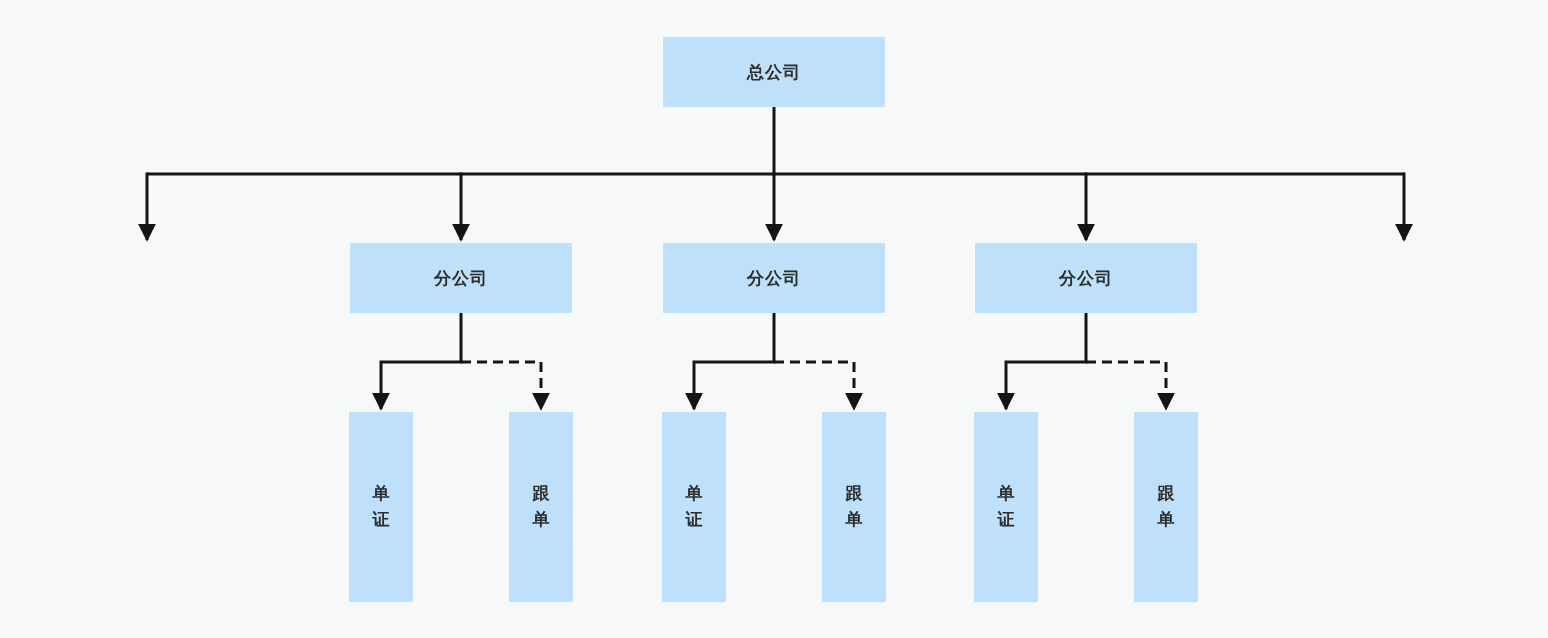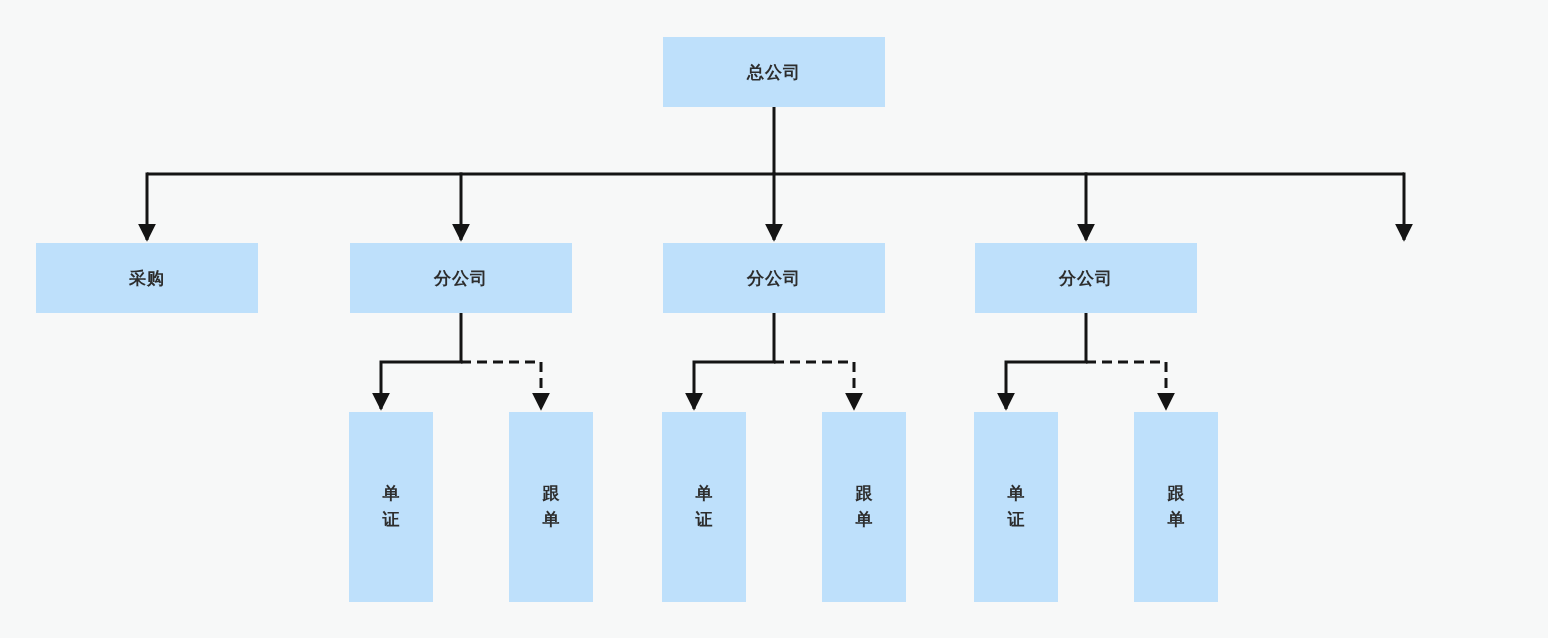--- a/index.html
+++ b/index.html
@@ -32,21 +32,21 @@
     font-size: 17px;
     letter-spacing: 1px;
     text-align: center;
     box-sizing: border-box;
   }
   .node.lvl-top, .node.lvl-2 {
     width: 222px;
     height: 70px;
   }
   .node.lvl-3 {
-    width: 84px;
+    width: 64px;
     height: 190px;
   }
   .node.lvl-3 .vlabel {
     display: inline-block;
     width: 1.15em;
     line-height: 26px;
     letter-spacing: 0;
     word-break: break-all;
   }
 </style>
@@ -81,23 +81,20 @@
 
     <path d="M1086 313 L1086 362" stroke="#141414" stroke-width="3" fill="none"></path>
     <path d="M1087.5 362 L1006 362 L1006 409" stroke="#141414" stroke-width="3" fill="none" marker-end="url(#arrow)"></path>
     <path d="M1086 362 L1166 362 L1166 409" stroke="#141414" stroke-width="3" fill="none" stroke-dasharray="10 6" marker-end="url(#arrow)"></path>
   </svg>
 
   <div class="node lvl-top" style="left:663px;top:37px">
     <span>总公司</span>
   </div>
 
-  <div class="node lvl-2" style="left:36px;top:243px">
-    <span>采购</span>
-  </div>
   <div class="node lvl-2" style="left:350px;top:243px">
     <span>分公司</span>
   </div>
   <div class="node lvl-2" style="left:663px;top:243px">
     <span>分公司</span>
   </div>
   <div class="node lvl-2" style="left:975px;top:243px">
     <span>分公司</span>
   </div>
 

